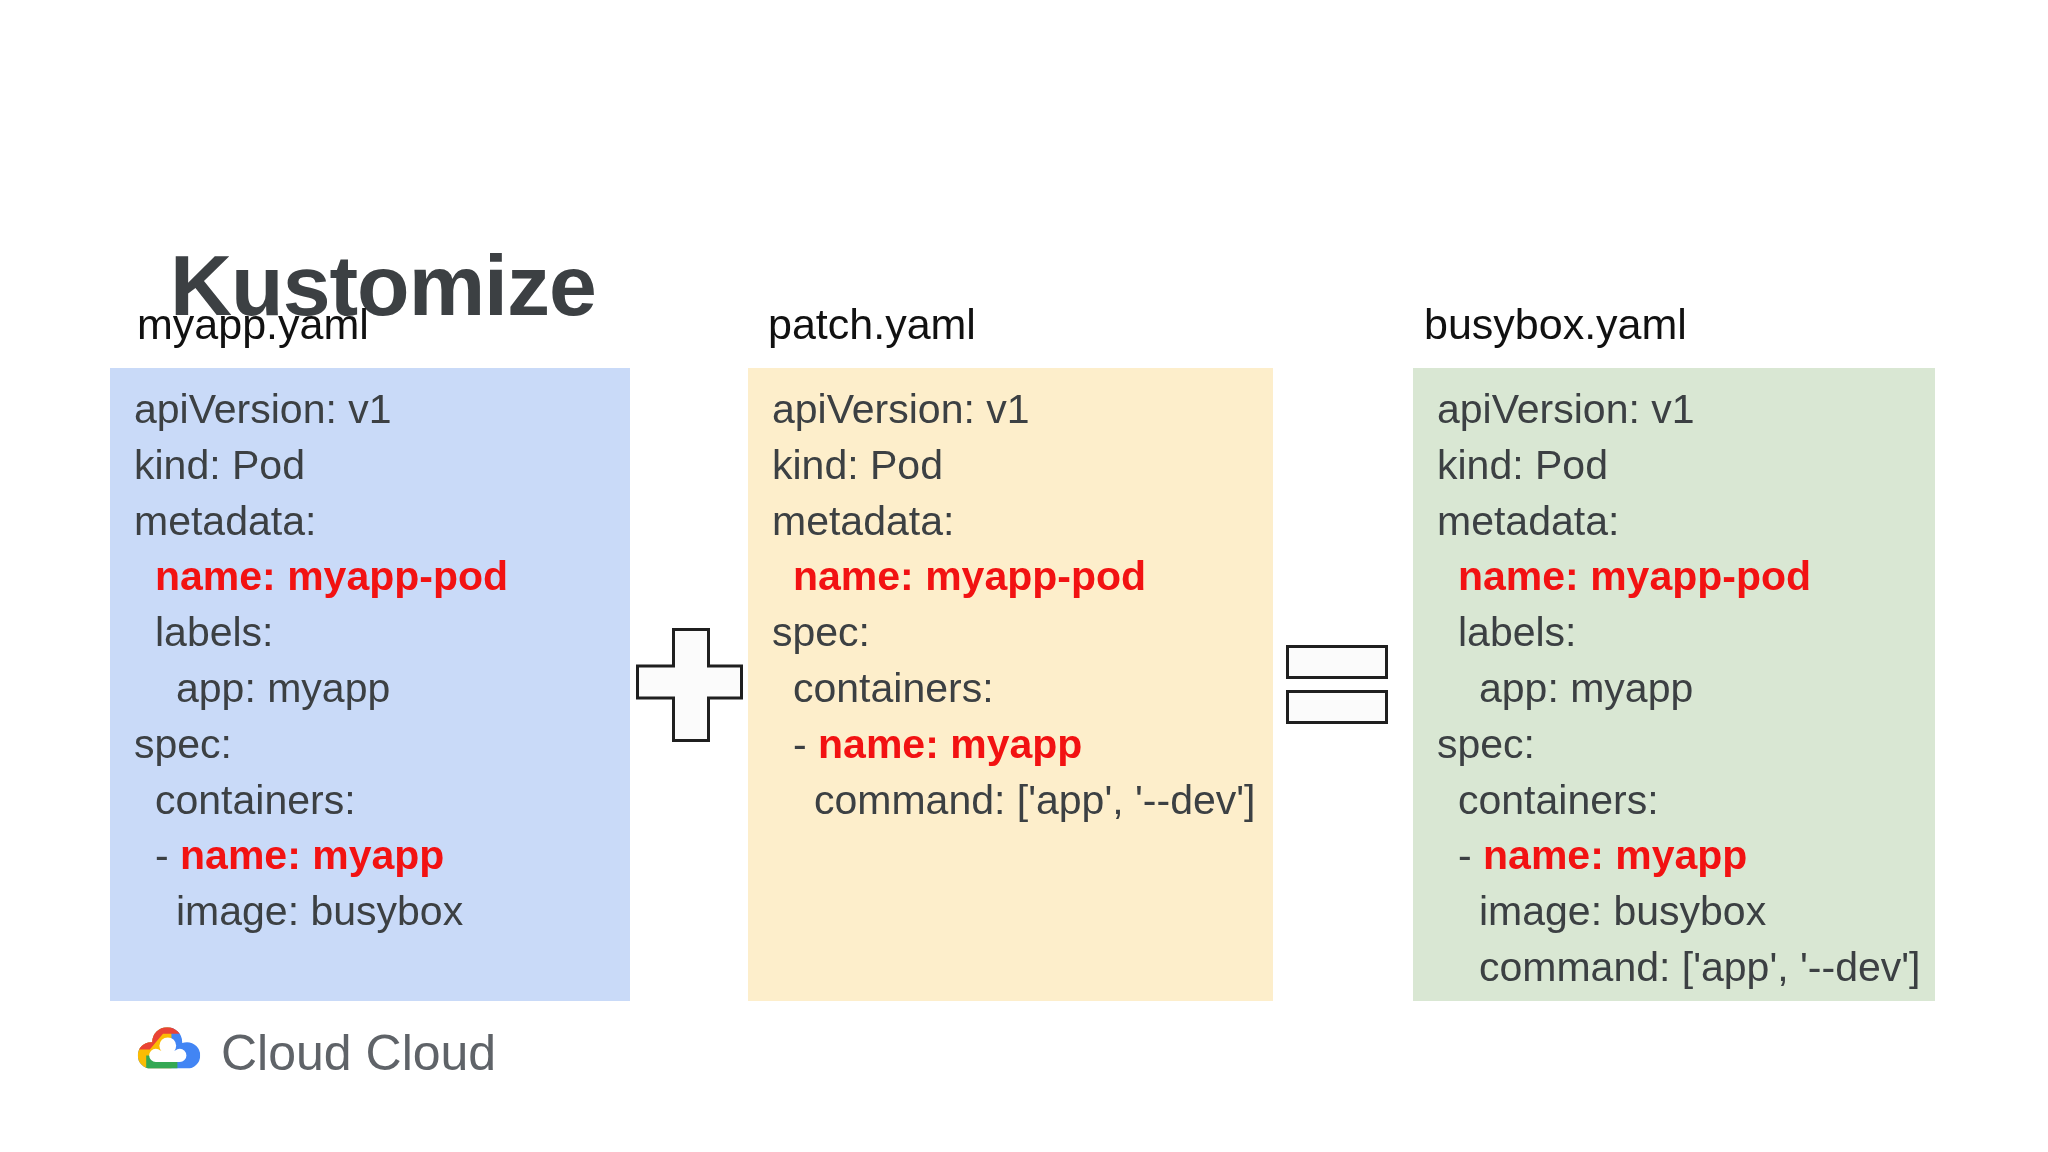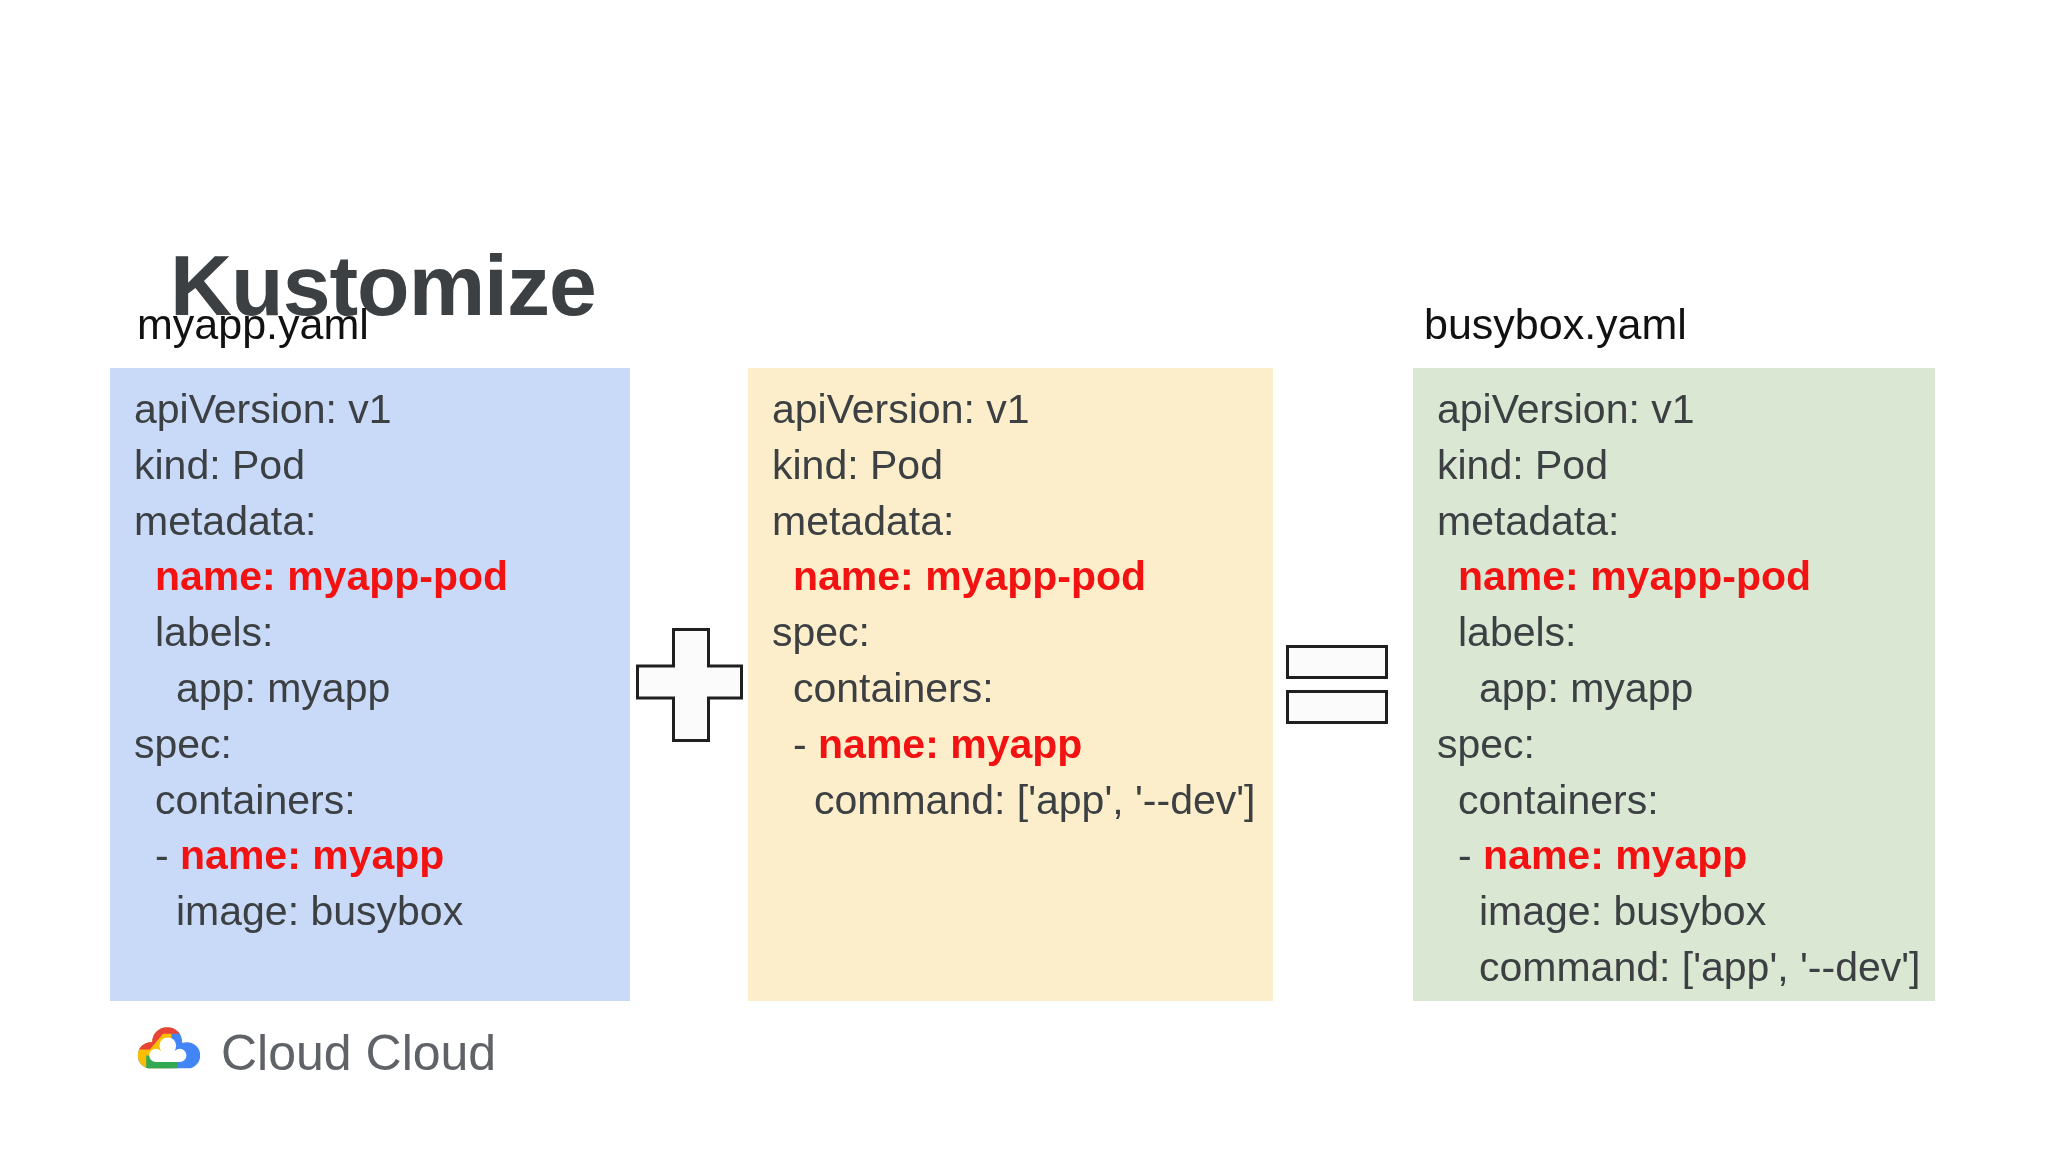--- a/index.html
+++ b/index.html
@@ -28,20 +28,21 @@
   #cloud-logo{position:absolute;left:133px;top:1018px;}
 </style>
 </head>
 <body>
 
 <div class="slide">
 
   <h1 class="title">Kustomize</h1>
 
   <div class="file-label" id="label-base">myapp.yaml</div>
+  <div class="file-label" id="label-patch">patch.yaml</div>
   <div class="file-label" id="label-output">busybox.yaml</div>
 
   <div class="code-block" id="block-base">
       <div class="code-line" style="padding-left: 0px;"><span>apiVersion: v1</span></div>
       <div class="code-line" style="padding-left: 0px;"><span>kind: Pod</span></div>
       <div class="code-line" style="padding-left: 0px;"><span>metadata:</span></div>
       <div class="code-line" style="padding-left: 21px;"><span class="red">name: myapp-pod</span></div>
       <div class="code-line" style="padding-left: 21px;"><span>labels:</span></div>
       <div class="code-line" style="padding-left: 42px;"><span>app: myapp</span></div>
       <div class="code-line" style="padding-left: 0px;"><span>spec:</span></div>

